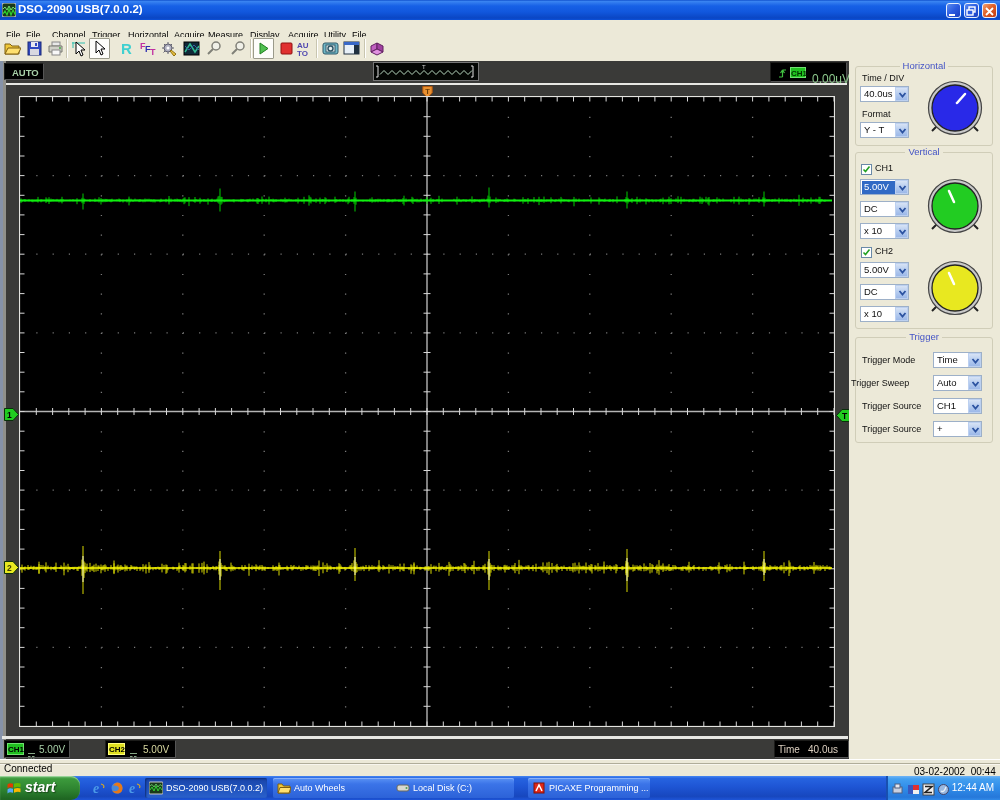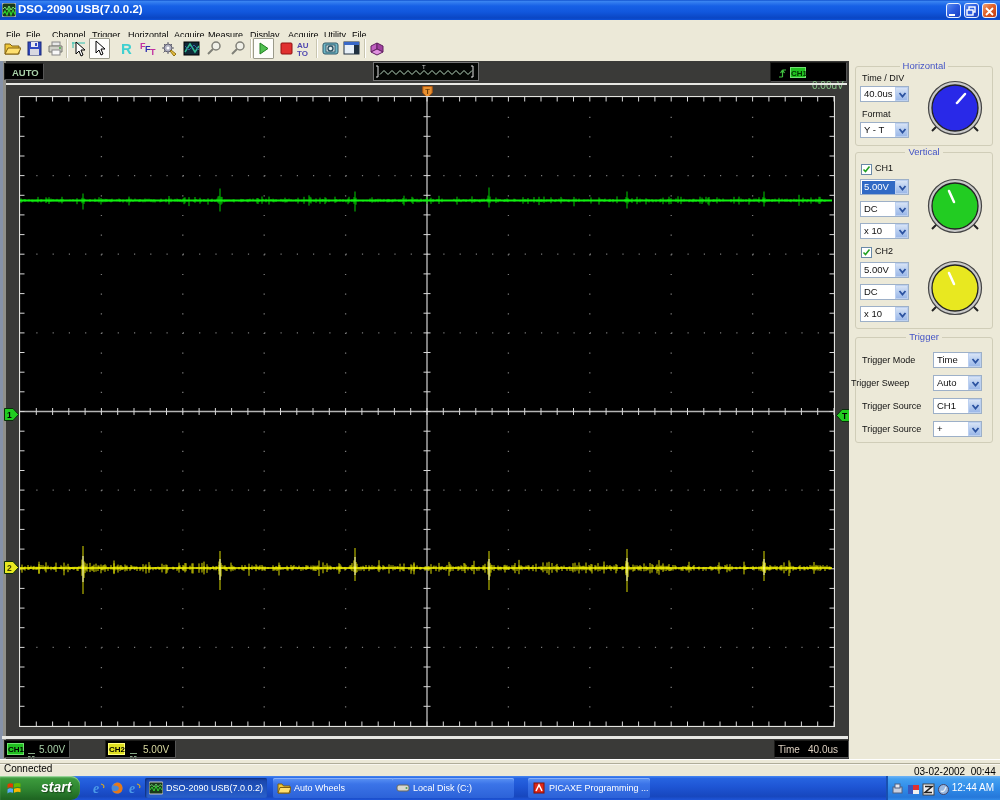--- a/index.html
+++ b/index.html
@@ -53,21 +53,21 @@
  color:#000;text-align:center;line-height:12px;}
 
 #statusbar{left:0;top:759px;width:1000px;height:17px;background:#ece9d8;border-top:1px solid #fff;
  font-size:10px;color:#000;}
 
 #taskbar{left:0;top:776px;width:1000px;height:24px;
  background:linear-gradient(180deg,#4687f2 0%,#2663e0 10%,#1e55d4 45%,#1747be 85%,#1e55d8 100%);}
 #startbtn{left:0;top:0;width:80px;height:24px;border-radius:0 9px 9px 0;
  background:linear-gradient(180deg,#6cb86c 0%,#3c9a3c 12%,#2e8430 55%,#1f6622 95%);
  box-shadow:inset 0 1px 1px #9ed89e;}
-#startbtn .stext{position:absolute;left:41px;top:3px;color:#fff;font-size:14px;font-weight:bold;font-style:italic;
+#startbtn .stext{position:absolute;left:25px;top:3px;color:#fff;font-size:14px;font-weight:bold;font-style:italic;
  text-shadow:1px 1px 1px #1a4a1a;}
 .taskbtn{position:absolute;top:2px;width:122px;height:20px;border-radius:2px;font-size:9.5px;
  background:linear-gradient(180deg,#5b93f5 0%,#3b74e8 30%,#2c62d8 100%);
  box-shadow:inset 0 1px 0 #88b0f8;color:#fff;font-size:11px;}
 .taskbtn.active{background:linear-gradient(180deg,#1a44a8 0%,#2155c0 60%,#2a60cc 100%);box-shadow:inset 1px 1px 2px #0c2c78;}
 .taskbtn .ticon16{position:absolute;left:4px;top:3px;width:14px;height:14px;}
 .taskbtn .tlabel{position:absolute;left:21px;top:5px;white-space:nowrap;overflow:hidden;width:100px;font-size:9px;}
 #tray{left:886px;top:0;width:114px;height:24px;
  background:linear-gradient(180deg,#70b4f6 0%,#44a0f0 12%,#2f8ce9 50%,#2678da 88%,#318ae8 100%);
  border-left:2px solid #1850b0;}
@@ -198,21 +198,21 @@
     <div id="preview" class="abs"><svg width="103" height="17" viewBox="0 0 103 17" style="">
         <text x="48" y="6" font-size="6" fill="#d0d0d0" font-family="Liberation Sans">T</text>
         <path d="M4 3 v11 M2 3 h2 M2 14 h2 M99 3 v11 M97 3 h2 M97 14 h2" stroke="#e0e0e0" stroke-width="1"></path>
         <polyline points="6,11.5 10,7.5 14,11.5 18,7.5 22,11.5 26,7.5 30,11.5 34,7.5 38,11.5 42,7.5 46,11.5 50,7.5 54,11.5 58,7.5 62,11.5 66,7.5 70,11.5 74,7.5 78,11.5 82,7.5 86,11.5 90,7.5 94,11.5 98,7.5" fill="none" stroke="#b8d8c0" stroke-width="1"></polyline>
       </svg></div>
     <div id="trigbar" class="abs blackbox">
       <div class="abs" style="left:7px;top:3px"><svg width="10" height="14" viewBox="0 0 10 14" style="">
           <path d="M1 11 h3.5 M4.5 11 V4 M4.5 4 h3.5 M4.5 4 l-2 3 M4.5 4 l2 3" stroke="#40c040" stroke-width="1.2" fill="none"></path>
         </svg></div>
       <div class="abs" style="left:19px;top:4px;width:16px;height:11px;background:#20c020;border:1px solid #70e070;color:#003000;font-size:8px;font-weight:bold;text-align:center;line-height:11px">CH1</div>
-      <div class="abs" style="left:41px;top:17px;color:#8cc88c;font-size:10px">0.00uV</div>
+      <div class="abs" style="left:41px;top:9px;color:#8cc88c;font-size:12px">0.00uV</div>
     </div>
     <div id="whiteline" class="abs"></div>
     <div id="tmark" class="abs"><svg width="11" height="12" viewBox="0 0 11 12" style="">
         <path d="M0.8 0.5 H10.2 V7 L5.5 11.5 L0.8 7 Z" fill="#e89030" stroke="#b05810"></path>
         <text x="3.2" y="8.2" font-size="7.5" font-weight="bold" font-family="Liberation Sans" fill="#704008">T</text>
       </svg></div>
     <svg class="abs" style="left:19px;top:35px" width="816" height="631" viewBox="0 0 816 631">
       <rect x="0" y="0" width="816" height="631" fill="#000"></rect>
       <path d="M82.4,20.7 v1.2 M82.4,40.3 v1.2 M82.4,60.0 v1.2 M82.4,79.6 v1.2 M82.4,99.3 v1.2 M82.4,118.9 v1.2 M82.4,138.6 v1.2 M82.4,158.2 v1.2 M82.4,177.9 v1.2 M82.4,197.6 v1.2 M82.4,217.2 v1.2 M82.4,236.9 v1.2 M82.4,256.5 v1.2 M82.4,276.2 v1.2 M82.4,295.8 v1.2 M82.4,315.5 v1.2 M82.4,335.2 v1.2 M82.4,354.8 v1.2 M82.4,374.5 v1.2 M82.4,394.1 v1.2 M82.4,413.8 v1.2 M82.4,433.4 v1.2 M82.4,453.1 v1.2 M82.4,472.8 v1.2 M82.4,492.4 v1.2 M82.4,512.1 v1.2 M82.4,531.7 v1.2 M82.4,551.4 v1.2 M82.4,571.0 v1.2 M82.4,590.7 v1.2 M82.4,610.3 v1.2 M163.8,20.7 v1.2 M163.8,40.3 v1.2 M163.8,60.0 v1.2 M163.8,79.6 v1.2 M163.8,99.3 v1.2 M163.8,118.9 v1.2 M163.8,138.6 v1.2 M163.8,158.2 v1.2 M163.8,177.9 v1.2 M163.8,197.6 v1.2 M163.8,217.2 v1.2 M163.8,236.9 v1.2 M163.8,256.5 v1.2 M163.8,276.2 v1.2 M163.8,295.8 v1.2 M163.8,315.5 v1.2 M163.8,335.2 v1.2 M163.8,354.8 v1.2 M163.8,374.5 v1.2 M163.8,394.1 v1.2 M163.8,413.8 v1.2 M163.8,433.4 v1.2 M163.8,453.1 v1.2 M163.8,472.8 v1.2 M163.8,492.4 v1.2 M163.8,512.1 v1.2 M163.8,531.7 v1.2 M163.8,551.4 v1.2 M163.8,571.0 v1.2 M163.8,590.7 v1.2 M163.8,610.3 v1.2 M245.2,20.7 v1.2 M245.2,40.3 v1.2 M245.2,60.0 v1.2 M245.2,79.6 v1.2 M245.2,99.3 v1.2 M245.2,118.9 v1.2 M245.2,138.6 v1.2 M245.2,158.2 v1.2 M245.2,177.9 v1.2 M245.2,197.6 v1.2 M245.2,217.2 v1.2 M245.2,236.9 v1.2 M245.2,256.5 v1.2 M245.2,276.2 v1.2 M245.2,295.8 v1.2 M245.2,315.5 v1.2 M245.2,335.2 v1.2 M245.2,354.8 v1.2 M245.2,374.5 v1.2 M245.2,394.1 v1.2 M245.2,413.8 v1.2 M245.2,433.4 v1.2 M245.2,453.1 v1.2 M245.2,472.8 v1.2 M245.2,492.4 v1.2 M245.2,512.1 v1.2 M245.2,531.7 v1.2 M245.2,551.4 v1.2 M245.2,571.0 v1.2 M245.2,590.7 v1.2 M245.2,610.3 v1.2 M326.6,20.7 v1.2 M326.6,40.3 v1.2 M326.6,60.0 v1.2 M326.6,79.6 v1.2 M326.6,99.3 v1.2 M326.6,118.9 v1.2 M326.6,138.6 v1.2 M326.6,158.2 v1.2 M326.6,177.9 v1.2 M326.6,197.6 v1.2 M326.6,217.2 v1.2 M326.6,236.9 v1.2 M326.6,256.5 v1.2 M326.6,276.2 v1.2 M326.6,295.8 v1.2 M326.6,315.5 v1.2 M326.6,335.2 v1.2 M326.6,354.8 v1.2 M326.6,374.5 v1.2 M326.6,394.1 v1.2 M326.6,413.8 v1.2 M326.6,433.4 v1.2 M326.6,453.1 v1.2 M326.6,472.8 v1.2 M326.6,492.4 v1.2 M326.6,512.1 v1.2 M326.6,531.7 v1.2 M326.6,551.4 v1.2 M326.6,571.0 v1.2 M326.6,590.7 v1.2 M326.6,610.3 v1.2 M489.4,20.7 v1.2 M489.4,40.3 v1.2 M489.4,60.0 v1.2 M489.4,79.6 v1.2 M489.4,99.3 v1.2 M489.4,118.9 v1.2 M489.4,138.6 v1.2 M489.4,158.2 v1.2 M489.4,177.9 v1.2 M489.4,197.6 v1.2 M489.4,217.2 v1.2 M489.4,236.9 v1.2 M489.4,256.5 v1.2 M489.4,276.2 v1.2 M489.4,295.8 v1.2 M489.4,315.5 v1.2 M489.4,335.2 v1.2 M489.4,354.8 v1.2 M489.4,374.5 v1.2 M489.4,394.1 v1.2 M489.4,413.8 v1.2 M489.4,433.4 v1.2 M489.4,453.1 v1.2 M489.4,472.8 v1.2 M489.4,492.4 v1.2 M489.4,512.1 v1.2 M489.4,531.7 v1.2 M489.4,551.4 v1.2 M489.4,571.0 v1.2 M489.4,590.7 v1.2 M489.4,610.3 v1.2 M570.8,20.7 v1.2 M570.8,40.3 v1.2 M570.8,60.0 v1.2 M570.8,79.6 v1.2 M570.8,99.3 v1.2 M570.8,118.9 v1.2 M570.8,138.6 v1.2 M570.8,158.2 v1.2 M570.8,177.9 v1.2 M570.8,197.6 v1.2 M570.8,217.2 v1.2 M570.8,236.9 v1.2 M570.8,256.5 v1.2 M570.8,276.2 v1.2 M570.8,295.8 v1.2 M570.8,315.5 v1.2 M570.8,335.2 v1.2 M570.8,354.8 v1.2 M570.8,374.5 v1.2 M570.8,394.1 v1.2 M570.8,413.8 v1.2 M570.8,433.4 v1.2 M570.8,453.1 v1.2 M570.8,472.8 v1.2 M570.8,492.4 v1.2 M570.8,512.1 v1.2 M570.8,531.7 v1.2 M570.8,551.4 v1.2 M570.8,571.0 v1.2 M570.8,590.7 v1.2 M570.8,610.3 v1.2 M652.2,20.7 v1.2 M652.2,40.3 v1.2 M652.2,60.0 v1.2 M652.2,79.6 v1.2 M652.2,99.3 v1.2 M652.2,118.9 v1.2 M652.2,138.6 v1.2 M652.2,158.2 v1.2 M652.2,177.9 v1.2 M652.2,197.6 v1.2 M652.2,217.2 v1.2 M652.2,236.9 v1.2 M652.2,256.5 v1.2 M652.2,276.2 v1.2 M652.2,295.8 v1.2 M652.2,315.5 v1.2 M652.2,335.2 v1.2 M652.2,354.8 v1.2 M652.2,374.5 v1.2 M652.2,394.1 v1.2 M652.2,413.8 v1.2 M652.2,433.4 v1.2 M652.2,453.1 v1.2 M652.2,472.8 v1.2 M652.2,492.4 v1.2 M652.2,512.1 v1.2 M652.2,531.7 v1.2 M652.2,551.4 v1.2 M652.2,571.0 v1.2 M652.2,590.7 v1.2 M652.2,610.3 v1.2 M733.6,20.7 v1.2 M733.6,40.3 v1.2 M733.6,60.0 v1.2 M733.6,79.6 v1.2 M733.6,99.3 v1.2 M733.6,118.9 v1.2 M733.6,138.6 v1.2 M733.6,158.2 v1.2 M733.6,177.9 v1.2 M733.6,197.6 v1.2 M733.6,217.2 v1.2 M733.6,236.9 v1.2 M733.6,256.5 v1.2 M733.6,276.2 v1.2 M733.6,295.8 v1.2 M733.6,315.5 v1.2 M733.6,335.2 v1.2 M733.6,354.8 v1.2 M733.6,374.5 v1.2 M733.6,394.1 v1.2 M733.6,413.8 v1.2 M733.6,433.4 v1.2 M733.6,453.1 v1.2 M733.6,472.8 v1.2 M733.6,492.4 v1.2 M733.6,512.1 v1.2 M733.6,531.7 v1.2 M733.6,551.4 v1.2 M733.6,571.0 v1.2 M733.6,590.7 v1.2 M733.6,610.3 v1.2 M17.3,79.6 h1.2 M33.6,79.6 h1.2 M49.8,79.6 h1.2 M66.1,79.6 h1.2 M82.4,79.6 h1.2 M98.7,79.6 h1.2 M115.0,79.6 h1.2 M131.2,79.6 h1.2 M147.5,79.6 h1.2 M163.8,79.6 h1.2 M180.1,79.6 h1.2 M196.4,79.6 h1.2 M212.6,79.6 h1.2 M228.9,79.6 h1.2 M245.2,79.6 h1.2 M261.5,79.6 h1.2 M277.8,79.6 h1.2 M294.0,79.6 h1.2 M310.3,79.6 h1.2 M326.6,79.6 h1.2 M342.9,79.6 h1.2 M359.2,79.6 h1.2 M375.4,79.6 h1.2 M391.7,79.6 h1.2 M408.0,79.6 h1.2 M424.3,79.6 h1.2 M440.6,79.6 h1.2 M456.8,79.6 h1.2 M473.1,79.6 h1.2 M489.4,79.6 h1.2 M505.7,79.6 h1.2 M522.0,79.6 h1.2 M538.2,79.6 h1.2 M554.5,79.6 h1.2 M570.8,79.6 h1.2 M587.1,79.6 h1.2 M603.4,79.6 h1.2 M619.6,79.6 h1.2 M635.9,79.6 h1.2 M652.2,79.6 h1.2 M668.5,79.6 h1.2 M684.8,79.6 h1.2 M701.0,79.6 h1.2 M717.3,79.6 h1.2 M733.6,79.6 h1.2 M749.9,79.6 h1.2 M766.2,79.6 h1.2 M782.4,79.6 h1.2 M798.7,79.6 h1.2 M815.0,79.6 h1.2 M17.3,158.2 h1.2 M33.6,158.2 h1.2 M49.8,158.2 h1.2 M66.1,158.2 h1.2 M82.4,158.2 h1.2 M98.7,158.2 h1.2 M115.0,158.2 h1.2 M131.2,158.2 h1.2 M147.5,158.2 h1.2 M163.8,158.2 h1.2 M180.1,158.2 h1.2 M196.4,158.2 h1.2 M212.6,158.2 h1.2 M228.9,158.2 h1.2 M245.2,158.2 h1.2 M261.5,158.2 h1.2 M277.8,158.2 h1.2 M294.0,158.2 h1.2 M310.3,158.2 h1.2 M326.6,158.2 h1.2 M342.9,158.2 h1.2 M359.2,158.2 h1.2 M375.4,158.2 h1.2 M391.7,158.2 h1.2 M408.0,158.2 h1.2 M424.3,158.2 h1.2 M440.6,158.2 h1.2 M456.8,158.2 h1.2 M473.1,158.2 h1.2 M489.4,158.2 h1.2 M505.7,158.2 h1.2 M522.0,158.2 h1.2 M538.2,158.2 h1.2 M554.5,158.2 h1.2 M570.8,158.2 h1.2 M587.1,158.2 h1.2 M603.4,158.2 h1.2 M619.6,158.2 h1.2 M635.9,158.2 h1.2 M652.2,158.2 h1.2 M668.5,158.2 h1.2 M684.8,158.2 h1.2 M701.0,158.2 h1.2 M717.3,158.2 h1.2 M733.6,158.2 h1.2 M749.9,158.2 h1.2 M766.2,158.2 h1.2 M782.4,158.2 h1.2 M798.7,158.2 h1.2 M815.0,158.2 h1.2 M17.3,236.9 h1.2 M33.6,236.9 h1.2 M49.8,236.9 h1.2 M66.1,236.9 h1.2 M82.4,236.9 h1.2 M98.7,236.9 h1.2 M115.0,236.9 h1.2 M131.2,236.9 h1.2 M147.5,236.9 h1.2 M163.8,236.9 h1.2 M180.1,236.9 h1.2 M196.4,236.9 h1.2 M212.6,236.9 h1.2 M228.9,236.9 h1.2 M245.2,236.9 h1.2 M261.5,236.9 h1.2 M277.8,236.9 h1.2 M294.0,236.9 h1.2 M310.3,236.9 h1.2 M326.6,236.9 h1.2 M342.9,236.9 h1.2 M359.2,236.9 h1.2 M375.4,236.9 h1.2 M391.7,236.9 h1.2 M408.0,236.9 h1.2 M424.3,236.9 h1.2 M440.6,236.9 h1.2 M456.8,236.9 h1.2 M473.1,236.9 h1.2 M489.4,236.9 h1.2 M505.7,236.9 h1.2 M522.0,236.9 h1.2 M538.2,236.9 h1.2 M554.5,236.9 h1.2 M570.8,236.9 h1.2 M587.1,236.9 h1.2 M603.4,236.9 h1.2 M619.6,236.9 h1.2 M635.9,236.9 h1.2 M652.2,236.9 h1.2 M668.5,236.9 h1.2 M684.8,236.9 h1.2 M701.0,236.9 h1.2 M717.3,236.9 h1.2 M733.6,236.9 h1.2 M749.9,236.9 h1.2 M766.2,236.9 h1.2 M782.4,236.9 h1.2 M798.7,236.9 h1.2 M815.0,236.9 h1.2 M17.3,394.1 h1.2 M33.6,394.1 h1.2 M49.8,394.1 h1.2 M66.1,394.1 h1.2 M82.4,394.1 h1.2 M98.7,394.1 h1.2 M115.0,394.1 h1.2 M131.2,394.1 h1.2 M147.5,394.1 h1.2 M163.8,394.1 h1.2 M180.1,394.1 h1.2 M196.4,394.1 h1.2 M212.6,394.1 h1.2 M228.9,394.1 h1.2 M245.2,394.1 h1.2 M261.5,394.1 h1.2 M277.8,394.1 h1.2 M294.0,394.1 h1.2 M310.3,394.1 h1.2 M326.6,394.1 h1.2 M342.9,394.1 h1.2 M359.2,394.1 h1.2 M375.4,394.1 h1.2 M391.7,394.1 h1.2 M408.0,394.1 h1.2 M424.3,394.1 h1.2 M440.6,394.1 h1.2 M456.8,394.1 h1.2 M473.1,394.1 h1.2 M489.4,394.1 h1.2 M505.7,394.1 h1.2 M522.0,394.1 h1.2 M538.2,394.1 h1.2 M554.5,394.1 h1.2 M570.8,394.1 h1.2 M587.1,394.1 h1.2 M603.4,394.1 h1.2 M619.6,394.1 h1.2 M635.9,394.1 h1.2 M652.2,394.1 h1.2 M668.5,394.1 h1.2 M684.8,394.1 h1.2 M701.0,394.1 h1.2 M717.3,394.1 h1.2 M733.6,394.1 h1.2 M749.9,394.1 h1.2 M766.2,394.1 h1.2 M782.4,394.1 h1.2 M798.7,394.1 h1.2 M815.0,394.1 h1.2 M17.3,472.8 h1.2 M33.6,472.8 h1.2 M49.8,472.8 h1.2 M66.1,472.8 h1.2 M82.4,472.8 h1.2 M98.7,472.8 h1.2 M115.0,472.8 h1.2 M131.2,472.8 h1.2 M147.5,472.8 h1.2 M163.8,472.8 h1.2 M180.1,472.8 h1.2 M196.4,472.8 h1.2 M212.6,472.8 h1.2 M228.9,472.8 h1.2 M245.2,472.8 h1.2 M261.5,472.8 h1.2 M277.8,472.8 h1.2 M294.0,472.8 h1.2 M310.3,472.8 h1.2 M326.6,472.8 h1.2 M342.9,472.8 h1.2 M359.2,472.8 h1.2 M375.4,472.8 h1.2 M391.7,472.8 h1.2 M408.0,472.8 h1.2 M424.3,472.8 h1.2 M440.6,472.8 h1.2 M456.8,472.8 h1.2 M473.1,472.8 h1.2 M489.4,472.8 h1.2 M505.7,472.8 h1.2 M522.0,472.8 h1.2 M538.2,472.8 h1.2 M554.5,472.8 h1.2 M570.8,472.8 h1.2 M587.1,472.8 h1.2 M603.4,472.8 h1.2 M619.6,472.8 h1.2 M635.9,472.8 h1.2 M652.2,472.8 h1.2 M668.5,472.8 h1.2 M684.8,472.8 h1.2 M701.0,472.8 h1.2 M717.3,472.8 h1.2 M733.6,472.8 h1.2 M749.9,472.8 h1.2 M766.2,472.8 h1.2 M782.4,472.8 h1.2 M798.7,472.8 h1.2 M815.0,472.8 h1.2 M17.3,551.4 h1.2 M33.6,551.4 h1.2 M49.8,551.4 h1.2 M66.1,551.4 h1.2 M82.4,551.4 h1.2 M98.7,551.4 h1.2 M115.0,551.4 h1.2 M131.2,551.4 h1.2 M147.5,551.4 h1.2 M163.8,551.4 h1.2 M180.1,551.4 h1.2 M196.4,551.4 h1.2 M212.6,551.4 h1.2 M228.9,551.4 h1.2 M245.2,551.4 h1.2 M261.5,551.4 h1.2 M277.8,551.4 h1.2 M294.0,551.4 h1.2 M310.3,551.4 h1.2 M326.6,551.4 h1.2 M342.9,551.4 h1.2 M359.2,551.4 h1.2 M375.4,551.4 h1.2 M391.7,551.4 h1.2 M408.0,551.4 h1.2 M424.3,551.4 h1.2 M440.6,551.4 h1.2 M456.8,551.4 h1.2 M473.1,551.4 h1.2 M489.4,551.4 h1.2 M505.7,551.4 h1.2 M522.0,551.4 h1.2 M538.2,551.4 h1.2 M554.5,551.4 h1.2 M570.8,551.4 h1.2 M587.1,551.4 h1.2 M603.4,551.4 h1.2 M619.6,551.4 h1.2 M635.9,551.4 h1.2 M652.2,551.4 h1.2 M668.5,551.4 h1.2 M684.8,551.4 h1.2 M701.0,551.4 h1.2 M717.3,551.4 h1.2 M733.6,551.4 h1.2 M749.9,551.4 h1.2 M766.2,551.4 h1.2 M782.4,551.4 h1.2 M798.7,551.4 h1.2 M815.0,551.4 h1.2" stroke="#7a7a7a" stroke-width="1.3" fill="none"></path>
       <path d="M408,1 V630 M1,315.5 H815" stroke="#b4b4b4" stroke-width="1.4" fill="none"></path>

